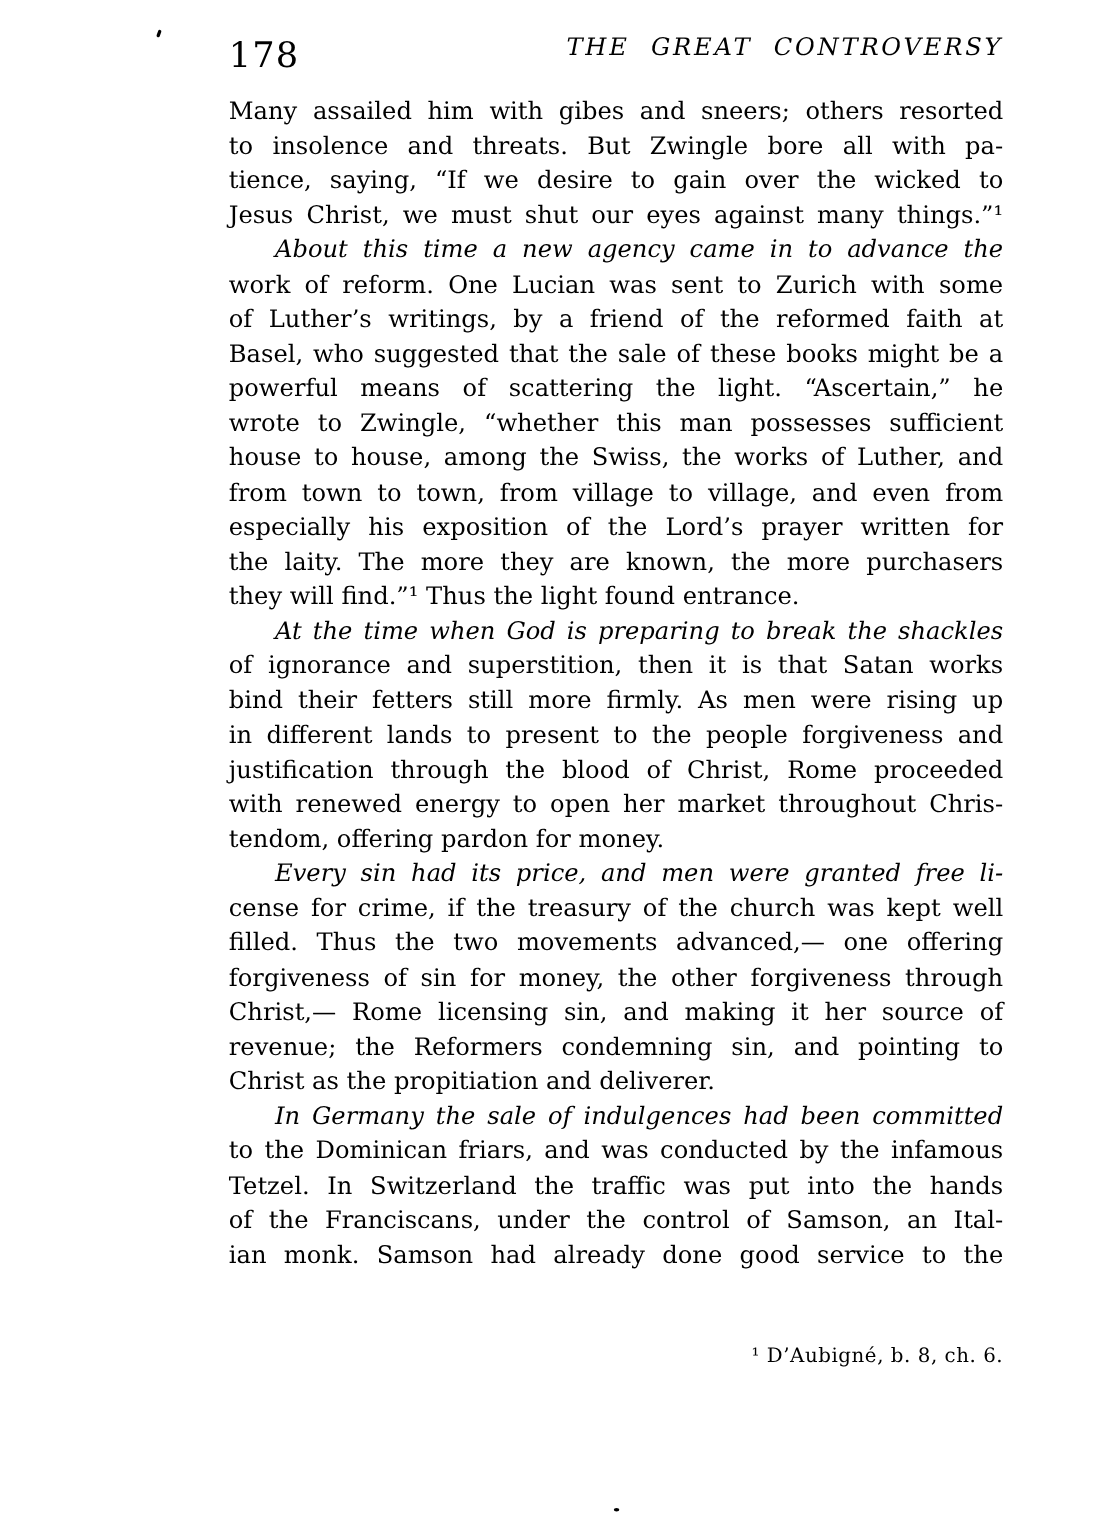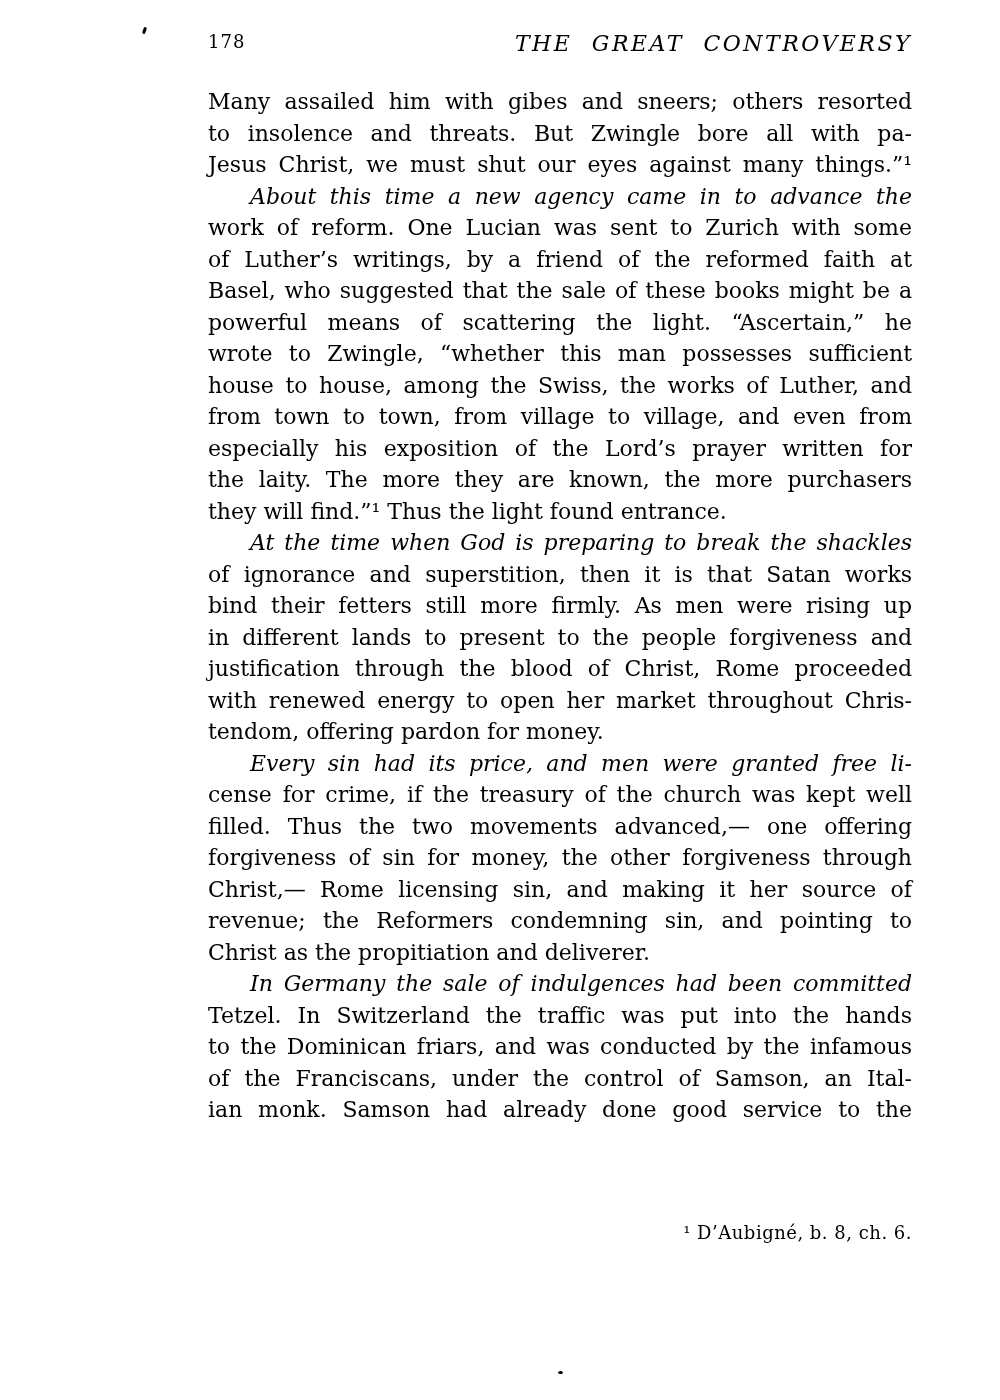--- a/index.html
+++ b/index.html
@@ -21,21 +21,21 @@
     position: absolute;
     left: 208px;
     top: 28px;
     width: 704px;
     height: 32px;
   }
   .pagenum {
     position: absolute;
     left: 0;
     top: 3px;
-    font-size: 18px;
+    font-size: 32px;
     letter-spacing: 1px;
   }
   .running-title {
     display: block;
     text-align: right;
     font-style: italic;
     font-size: 22px;
     letter-spacing: 2.5px;
     word-spacing: 10px;
     padding-top: 3px;
@@ -102,20 +102,21 @@
 
   <div class="header">
     <span class="pagenum">178</span>
     <span class="running-title">THE GREAT CONTROVERSY</span>
   </div>
 
   <div class="text-column" id="text-column">
       <div class="paragraph">
         <div class="line">Many assailed him with gibes and sneers; others resorted</div>
         <div class="line">to insolence and threats.  But Zwingle bore all with pa-</div>
+        <div class="line">tience, saying, “If we desire to gain over the wicked to</div>
         <div class="line">Jesus Christ, we must shut our eyes against many things.”¹</div>
       </div>
       <div class="paragraph">
         <div class="line indent">About this time a new agency came in to advance the</div>
         <div class="line">work of reform.  One Lucian was sent to Zurich with some</div>
         <div class="line">of Luther’s writings, by a friend of the reformed faith at</div>
         <div class="line">Basel, who suggested that the sale of these books might be a</div>
         <div class="line">powerful means of scattering the light.  “Ascertain,” he</div>
         <div class="line">wrote to Zwingle, “whether this man possesses sufficient</div>
         <div class="line">house to house, among the Swiss, the works of Luther, and</div>
@@ -137,22 +138,22 @@
         <div class="line indent">Every sin had its price, and men were granted free li-</div>
         <div class="line">cense for crime, if the treasury of the church was kept well</div>
         <div class="line">filled.  Thus the two movements advanced,— one offering</div>
         <div class="line">forgiveness of sin for money, the other forgiveness through</div>
         <div class="line">Christ,— Rome licensing sin, and making it her source of</div>
         <div class="line">revenue; the Reformers condemning sin, and pointing to</div>
         <div class="line last">Christ as the propitiation and deliverer.</div>
       </div>
       <div class="paragraph">
         <div class="line indent">In Germany the sale of indulgences had been committed</div>
+        <div class="line">to the Dominican friars, and was conducted by the infamous</div>
         <div class="line">Tetzel.  In Switzerland the traffic was put into the hands</div>
-        <div class="line">to the Dominican friars, and was conducted by the infamous</div>
         <div class="line">of the Franciscans, under the control of Samson, an Ital-</div>
         <div class="line">ian monk.  Samson had already done good service to the</div>
       </div>
     </div>
 
   <div class="footnote">¹ D’Aubigné, b. 8, ch. 6.</div>
 
   <div class="speck-bottom"></div>
 
 </div>

